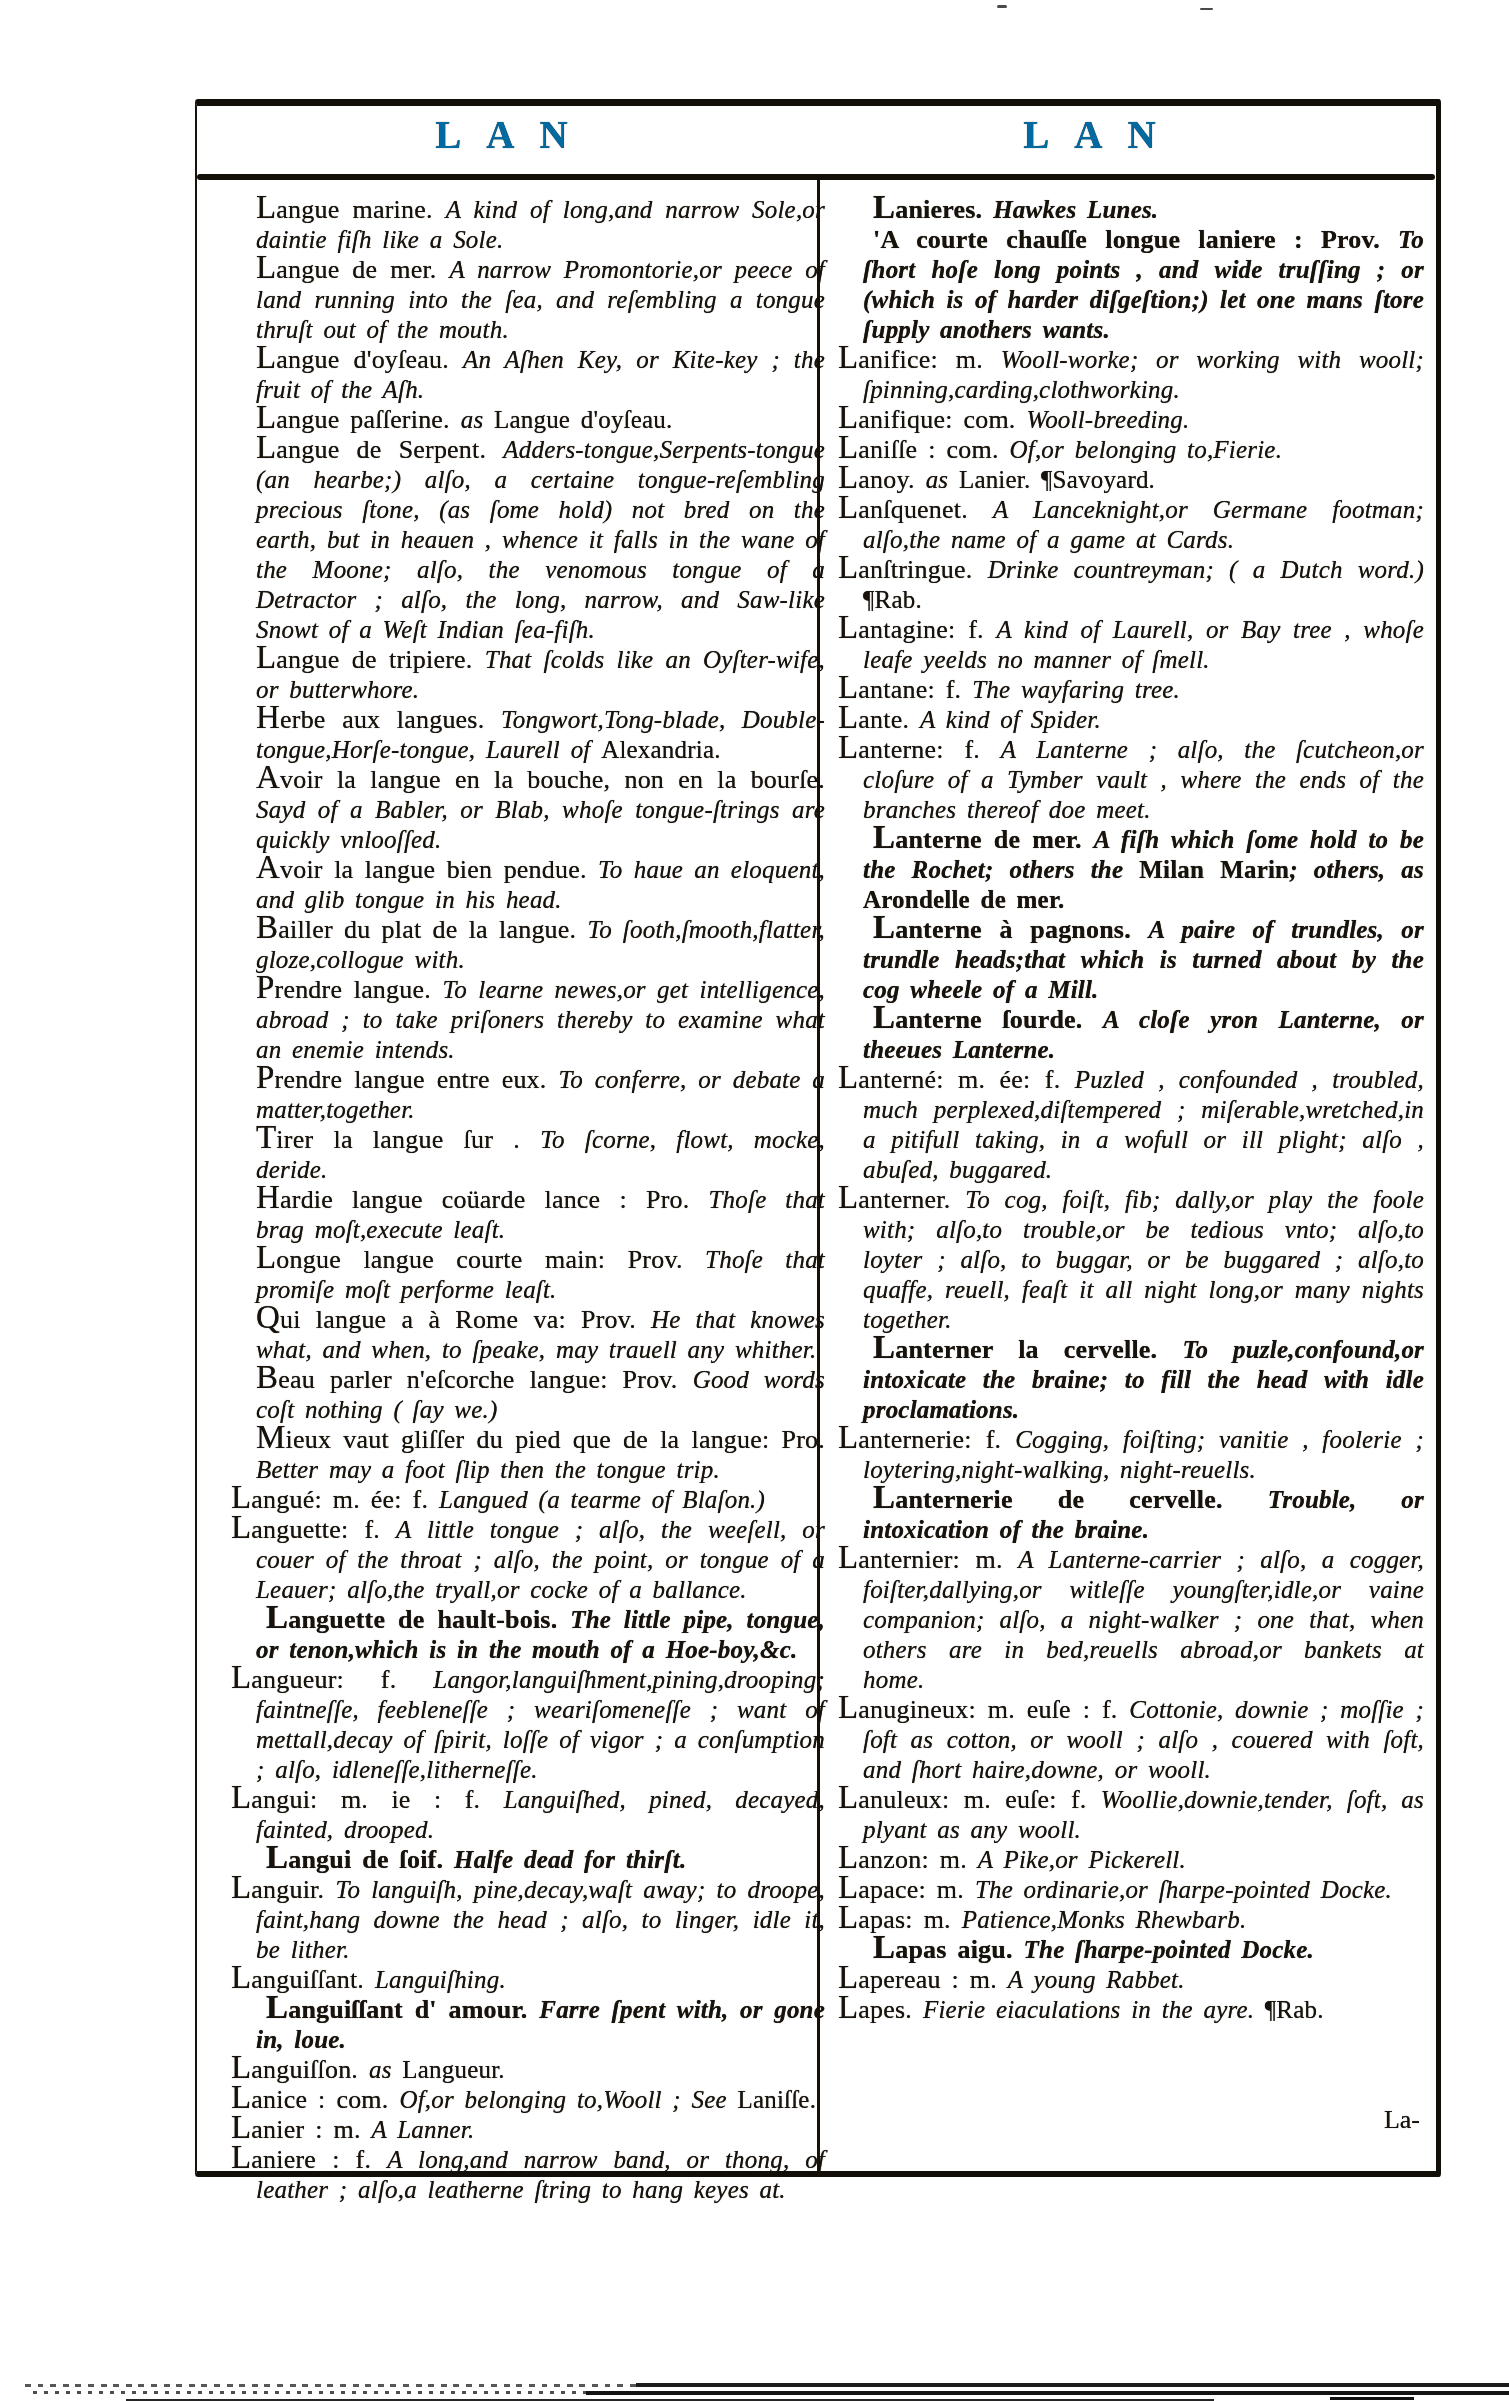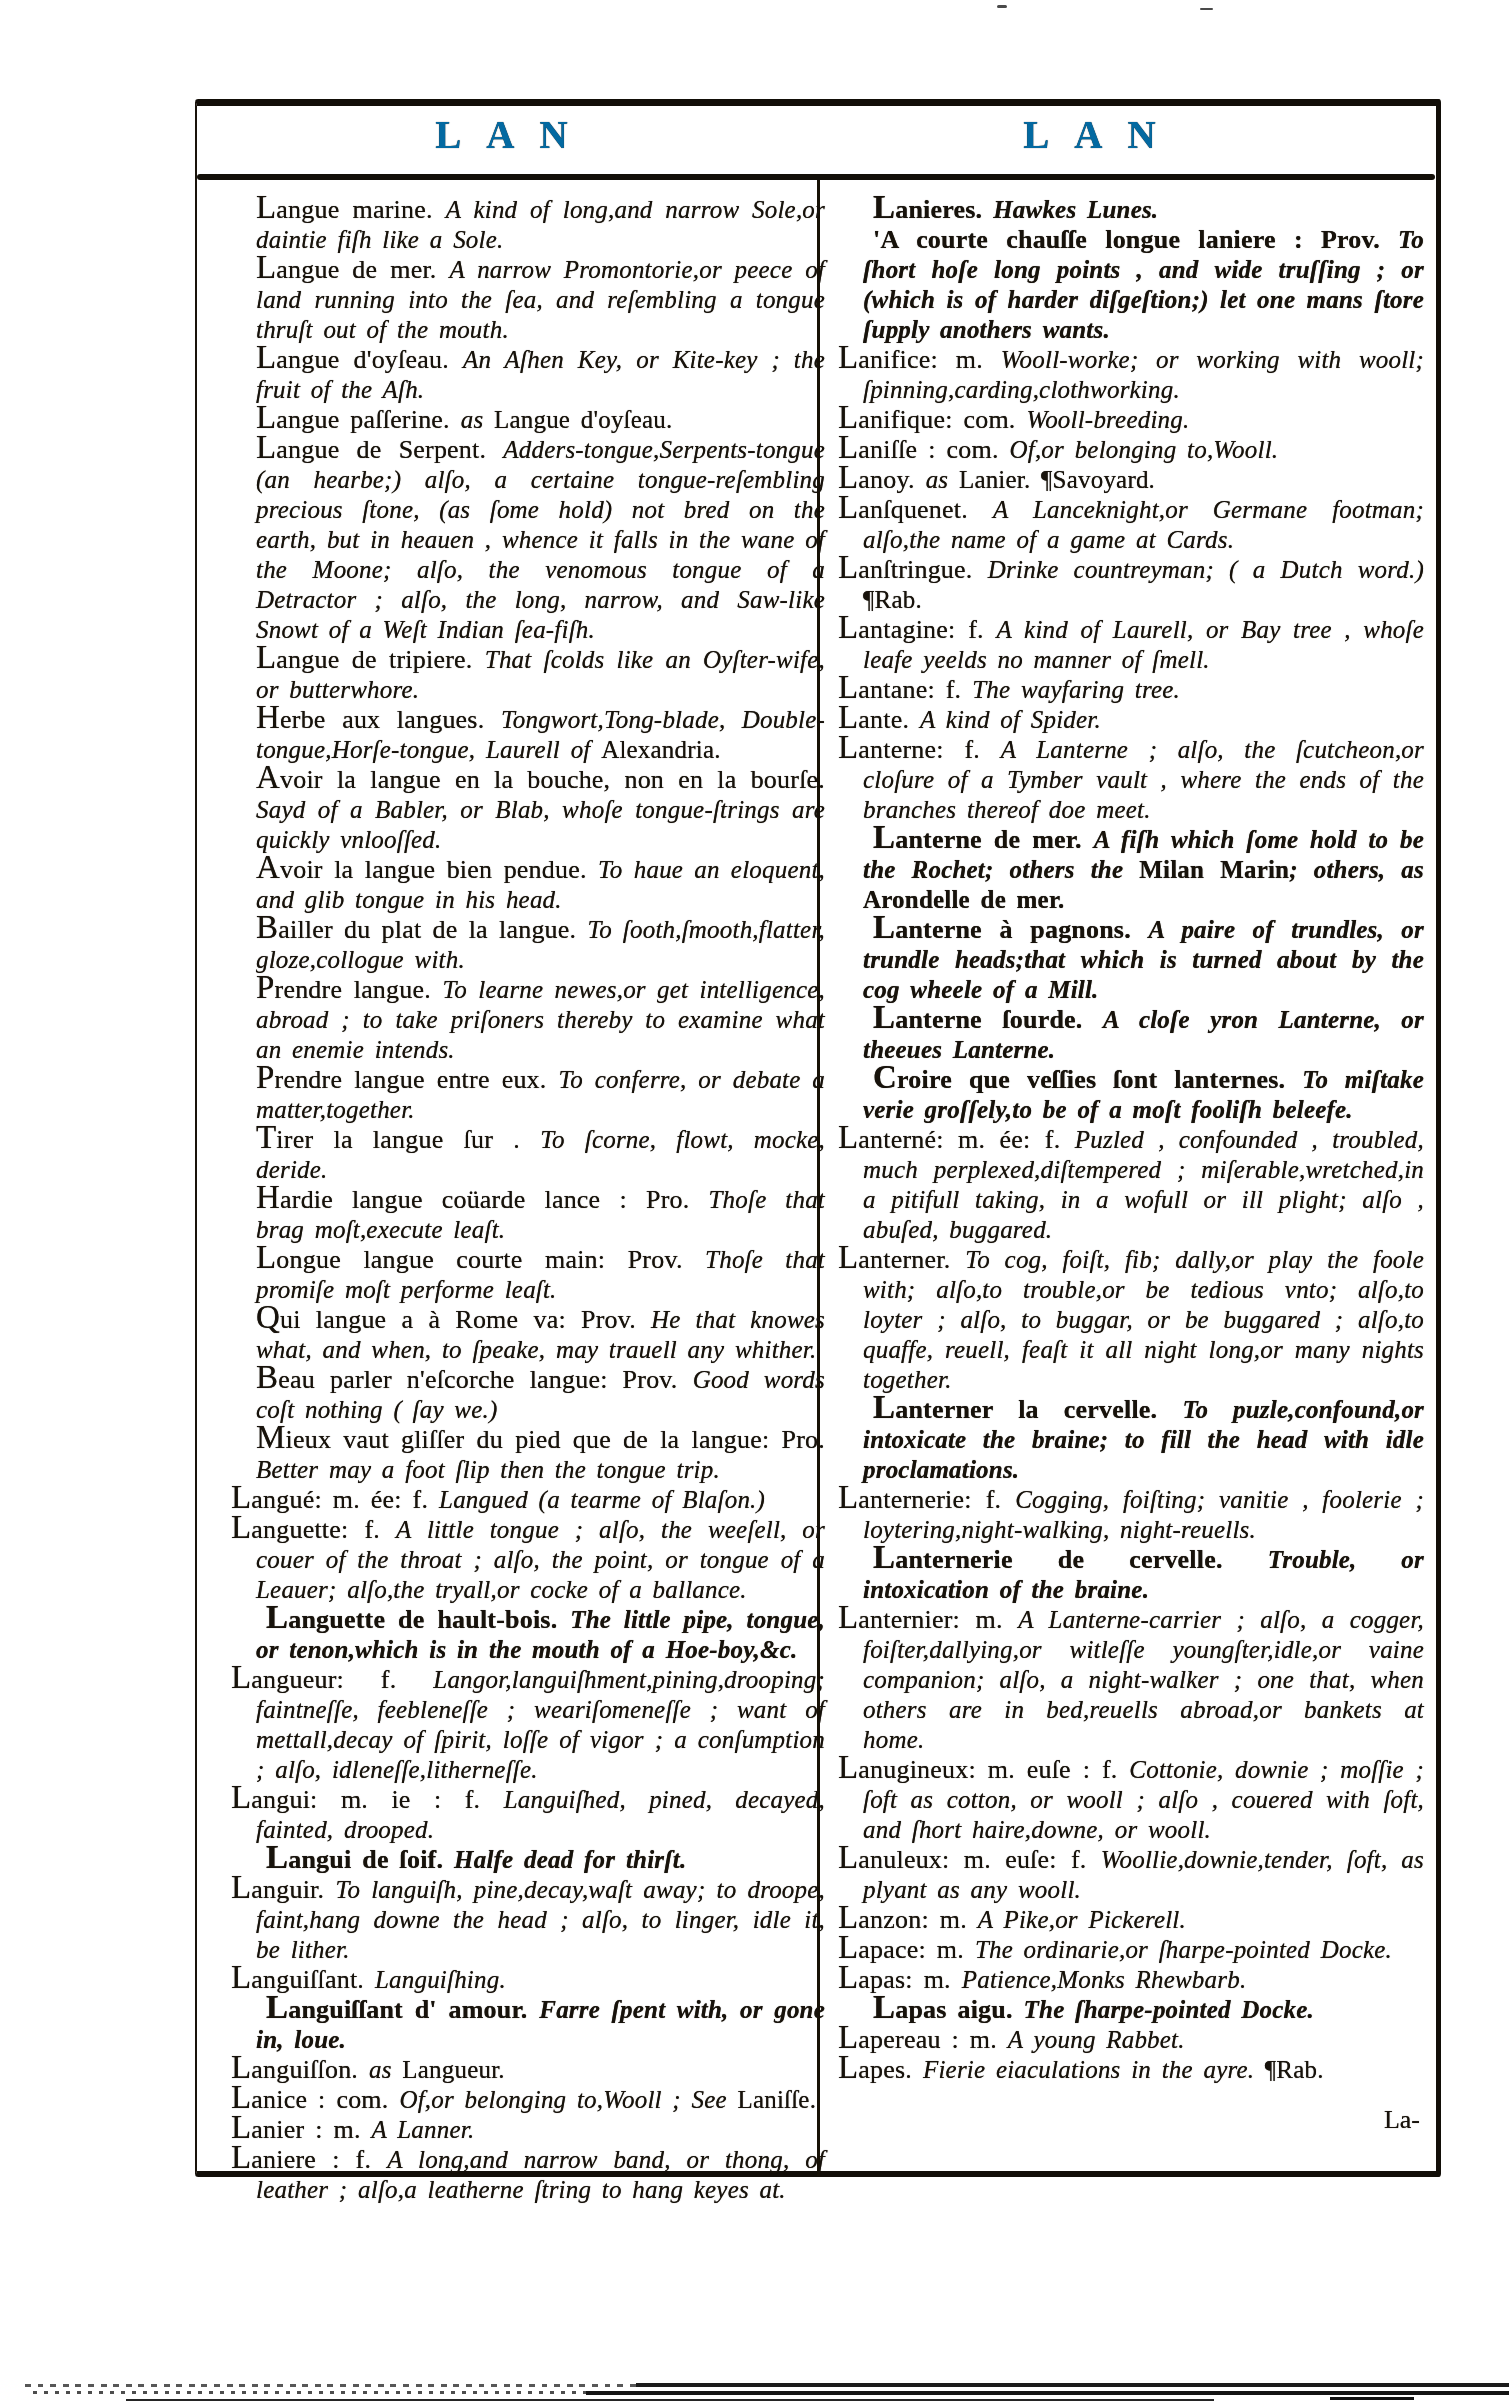--- a/index.html
+++ b/index.html
@@ -111,32 +111,31 @@
       <p class="entry e-head"><span class="head"><span class="cap">L</span>anguiſſon. </span><span class="seg-i">as </span><span class="seg-r">Langueur.</span></p>
       <p class="entry e-head"><span class="head"><span class="cap">L</span>anice : com. </span><span class="seg-i">Of,or belonging to,Wooll ; See </span><span class="seg-r">Laniſſe.</span></p>
       <p class="entry e-head"><span class="head"><span class="cap">L</span>anier : m. </span><span class="seg-i">A Lanner.</span></p>
       <p class="entry e-head"><span class="head"><span class="cap">L</span>aniere : f. </span><span class="seg-i">A long,and narrow band, or thong, of leather ; alſo,a leatherne ſtring to hang keyes at.</span></p>
     </div>
   <div class="col col-right" id="col-right">
       <p class="entry e-sub"><span class="head"><span class="cap">L</span>anieres. </span><span class="seg-i">Hawkes Lunes.</span></p>
       <p class="entry e-sub"><span class="head">'A courte chauſſe longue laniere : Prov. </span><span class="seg-i">To ſhort hoſe long points , and wide truſſing ; or (which is of harder diſgeſtion;) let one mans ſtore ſupply anothers wants.</span></p>
       <p class="entry e-head"><span class="head"><span class="cap">L</span>anifice: m. </span><span class="seg-i">Wooll-worke; or working with wooll; ſpinning,carding,clothworking.</span></p>
       <p class="entry e-head"><span class="head"><span class="cap">L</span>anifique: com. </span><span class="seg-i">Wooll-breeding.</span></p>
-      <p class="entry e-head"><span class="head"><span class="cap">L</span>aniſſe : com. </span><span class="seg-i">Of,or belonging to,Wooll.</span></p>
+      <p class="entry e-head"><span class="head"><span class="cap">L</span>aniſſe : com. </span><span class="seg-i">Of,or belonging to,Fierie.</span></p>
       <p class="entry e-head"><span class="head"><span class="cap">L</span>anoy. </span><span class="seg-i">as </span><span class="seg-r">Lanier. ¶Savoyard.</span></p>
       <p class="entry e-head"><span class="head"><span class="cap">L</span>anſquenet. </span><span class="seg-i">A Lanceknight,or Germane footman; alſo,the name of a game at Cards.</span></p>
       <p class="entry e-head"><span class="head"><span class="cap">L</span>anſtringue. </span><span class="seg-i">Drinke countreyman; ( a Dutch word.) </span><span class="seg-r">¶Rab.</span></p>
       <p class="entry e-head"><span class="head"><span class="cap">L</span>antagine: f. </span><span class="seg-i">A kind of Laurell, or Bay tree , whoſe leafe yeelds no manner of ſmell.</span></p>
       <p class="entry e-head"><span class="head"><span class="cap">L</span>antane: f. </span><span class="seg-i">The wayfaring tree.</span></p>
       <p class="entry e-head"><span class="head"><span class="cap">L</span>ante. </span><span class="seg-i">A kind of Spider.</span></p>
       <p class="entry e-head"><span class="head"><span class="cap">L</span>anterne: f. </span><span class="seg-i">A Lanterne ; alſo, the ſcutcheon,or cloſure of a Tymber vault , where the ends of the branches thereof doe meet.</span></p>
       <p class="entry e-sub"><span class="head"><span class="cap">L</span>anterne de mer. </span><span class="seg-i">A fiſh which ſome hold to be the Rochet; others the </span><span class="seg-r">Milan Marin</span><span class="seg-i">; others, as </span><span class="seg-r">Arondelle de mer.</span></p>
       <p class="entry e-sub"><span class="head"><span class="cap">L</span>anterne à pagnons. </span><span class="seg-i">A paire of trundles, or trundle heads;that which is turned about by the cog wheele of a Mill.</span></p>
       <p class="entry e-sub"><span class="head"><span class="cap">L</span>anterne ſourde. </span><span class="seg-i">A cloſe yron Lanterne, or theeues Lanterne.</span></p>
-      <p class="entry e-sub"><span class="head"><span class="cap">C</span>roire que veſſies ſont lanternes. </span><span class="seg-i">To miſtake verie groſſely,to be of a moſt fooliſh beleefe.</span></p>
       <p class="entry e-head"><span class="head"><span class="cap">L</span>anterné: m. ée: f. </span><span class="seg-i">Puzled , confounded , troubled, much perplexed,diſtempered ; miſerable,wretched,in a pitifull taking, in a wofull or ill plight; alſo , abuſed, buggared.</span></p>
       <p class="entry e-head"><span class="head"><span class="cap">L</span>anterner. </span><span class="seg-i">To cog, foiſt, fib; dally,or play the foole with; alſo,to trouble,or be tedious vnto; alſo,to loyter ; alſo, to buggar, or be buggared ; alſo,to quaffe, reuell, feaſt it all night long,or many nights together.</span></p>
       <p class="entry e-sub"><span class="head"><span class="cap">L</span>anterner la cervelle. </span><span class="seg-i">To puzle,confound,or intoxicate the braine; to fill the head with idle proclamations.</span></p>
       <p class="entry e-head"><span class="head"><span class="cap">L</span>anternerie: f. </span><span class="seg-i">Cogging, foiſting; vanitie , foolerie ; loytering,night-walking, night-reuells.</span></p>
       <p class="entry e-sub"><span class="head"><span class="cap">L</span>anternerie de cervelle. </span><span class="seg-i">Trouble, or intoxication of the braine.</span></p>
       <p class="entry e-head"><span class="head"><span class="cap">L</span>anternier: m. </span><span class="seg-i">A Lanterne-carrier ; alſo, a cogger, foiſter,dallying,or witleſſe youngſter,idle,or vaine companion; alſo, a night-walker ; one that, when others are in bed,reuells abroad,or bankets at home.</span></p>
       <p class="entry e-head"><span class="head"><span class="cap">L</span>anugineux: m. euſe : f. </span><span class="seg-i">Cottonie, downie ; moſſie ; ſoft as cotton, or wooll ; alſo , couered with ſoft, and ſhort haire,downe, or wooll.</span></p>
       <p class="entry e-head"><span class="head"><span class="cap">L</span>anuleux: m. euſe: f. </span><span class="seg-i">Woollie,downie,tender, ſoft, as plyant as any wooll.</span></p>
       <p class="entry e-head"><span class="head"><span class="cap">L</span>anzon: m. </span><span class="seg-i">A Pike,or Pickerell.</span></p>
       <p class="entry e-head"><span class="head"><span class="cap">L</span>apace: m. </span><span class="seg-i">The ordinarie,or ſharpe-pointed Docke.</span></p>

